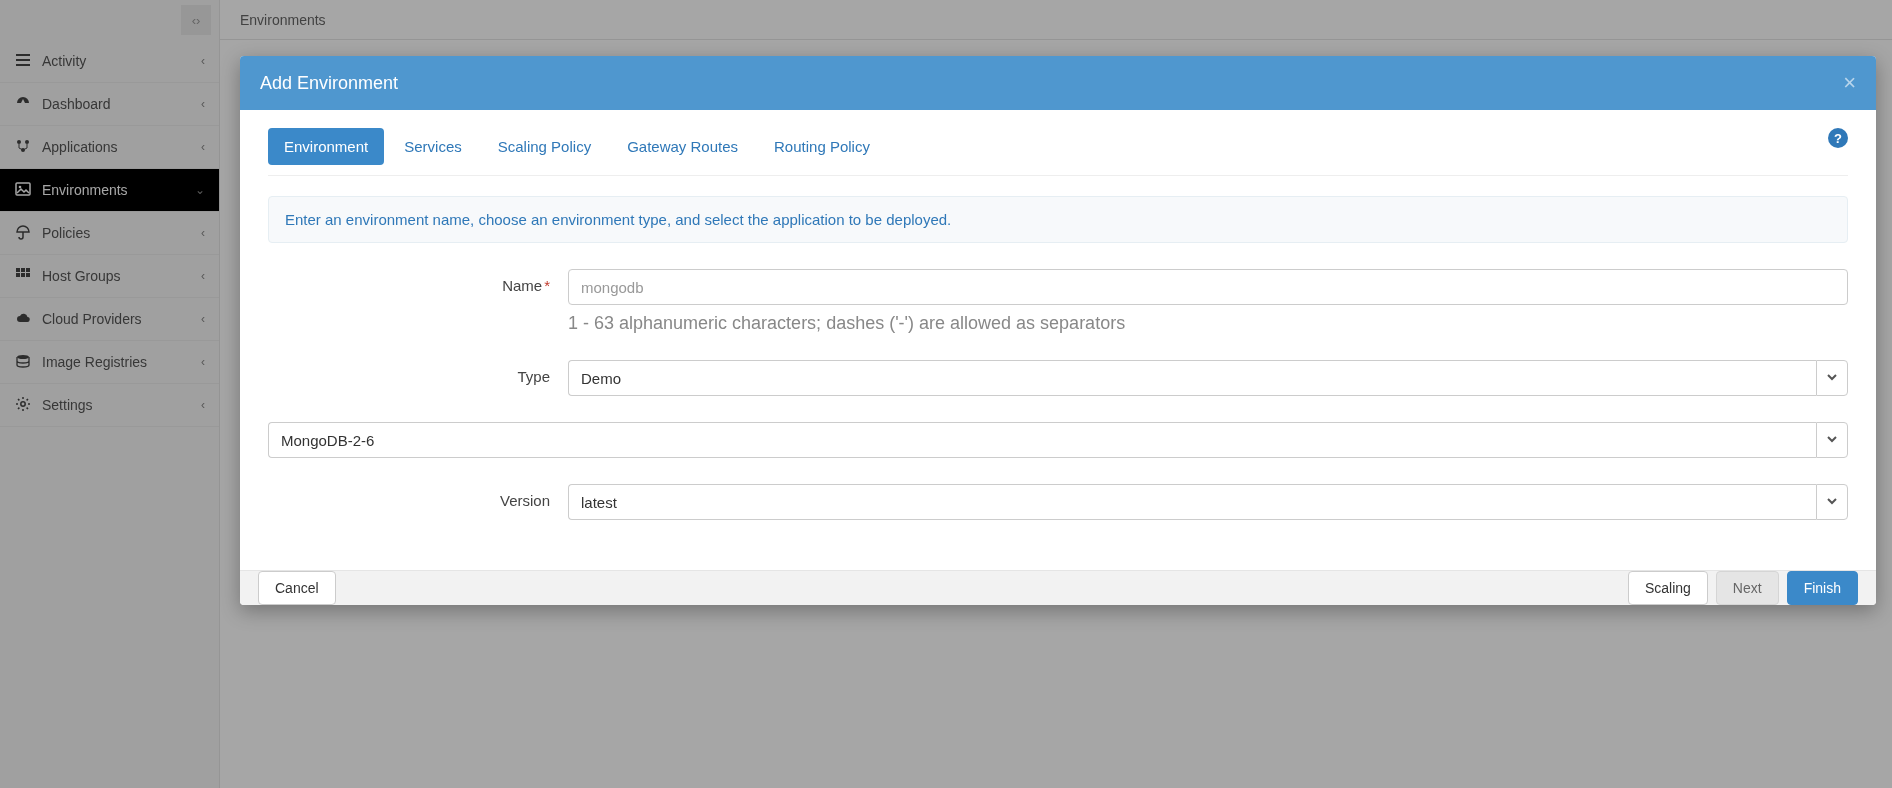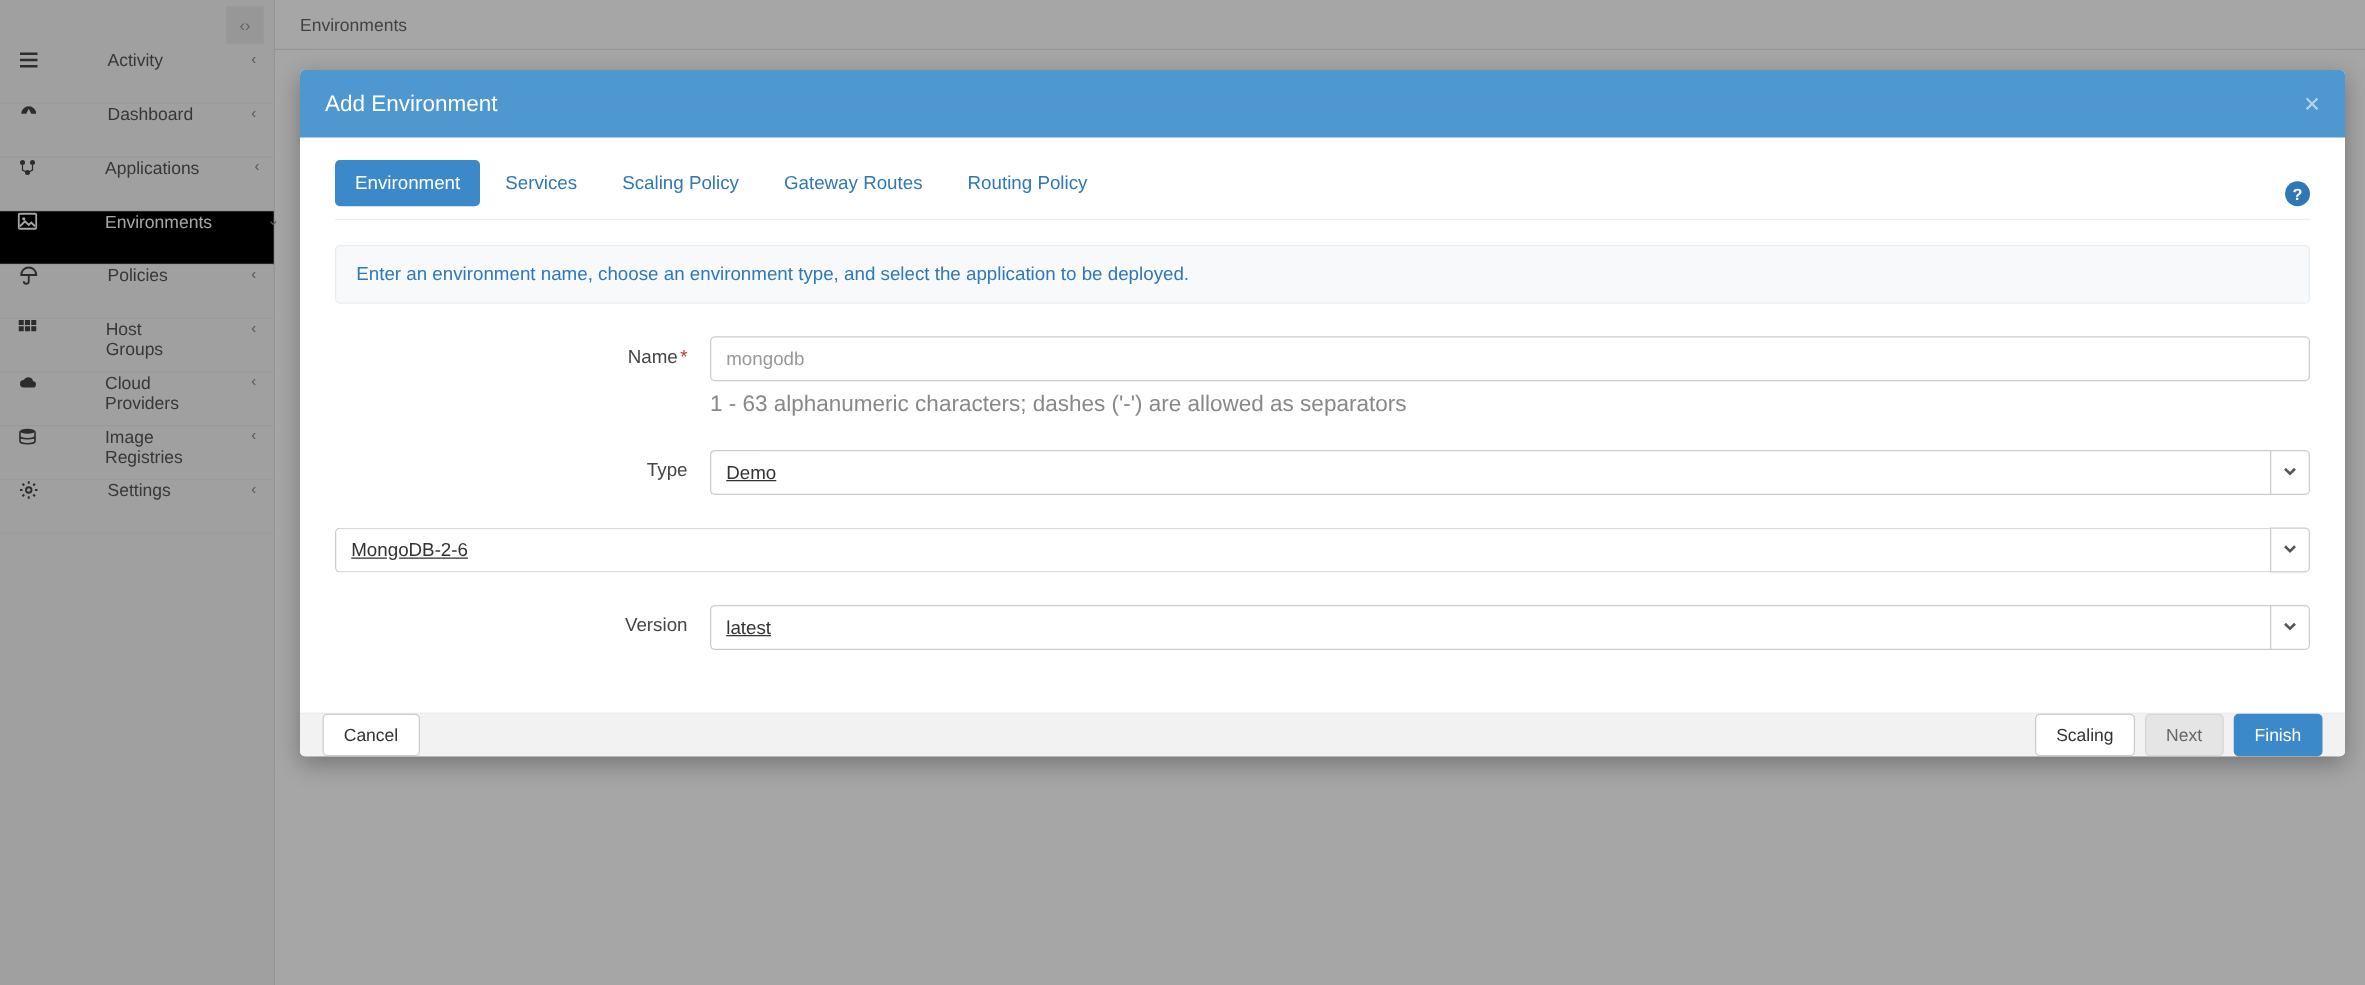--- a/index.html
+++ b/index.html
@@ -15,24 +15,24 @@
     height: 40px; display: flex; justify-content: flex-end; align-items: center;
     padding: 0 8px;
   }
   .nav-toggle {
     width: 30px; height: 30px; background: #e8e8e8;
     display: flex; align-items: center; justify-content: center;
     color: #999; font-size: 13px;
   }
   .nav-list { list-style: none; }
   .nav-item {
-    display: flex; 
+    display: flex; align-items: center;
     height: 43px; padding: 0 14px;
     border-bottom: 1px solid #ececec;
-    color: #555; cursor: pointer; position: relative; gap: 44px;
+    color: #555; cursor: pointer; position: relative;
   }
   .nav-item .icon { width: 18px; text-align: center; margin-right: 10px; color: #444; font-size: 14px; }
   .nav-item .chev { margin-left: auto; color: #888; font-size: 12px; }
   .nav-item.active { background: #000; color: #fff; }
   .nav-item.active .icon { color: #fff; }
 
   
   .page {
     position: absolute; top: 0; left: 220px; right: 0; height: 40px;
     border-bottom: 1px solid #e5e5e5; display: flex; align-items: center;
@@ -62,21 +62,21 @@
     margin-left: auto; color: rgba(255,255,255,0.6);
     font-size: 22px; cursor: pointer; line-height: 1;
   }
 
   .modal-body {
     padding: 18px 28px 40px 28px;
   }
 
   
   .tabs {
-    display: flex; align-items: flex-end;
+    display: flex; align-items: flex-start;
     border-bottom: 1px solid #eee; padding-bottom: 10px; margin-bottom: 20px;
   }
   .tab {
     padding: 10px 16px; color: #2f78b8; cursor: pointer; border-radius: 4px;
     font-size: 15px; margin-right: 4px;
   }
   .tab.active { background: #3b89c9; color: #fff; }
   .help-circle {
     margin-left: auto; width: 20px; height: 20px; border-radius: 50%;
     background: #2f78b8; color: #fff; display: flex; align-items: center; justify-content: center;
@@ -107,21 +107,21 @@
   .helper {
     color: #888; font-size: 18px; margin-top: 8px;
   }
 
   .select-wrap {
     display: flex; width: 100%;
   }
   .select-input {
     flex: 1; height: 36px; border: 1px solid #ccc; border-radius: 4px 0 0 4px;
     padding: 0 12px; font-size: 15px; color: #333;
-    display: flex; align-items: center; border-right: none; background: #fff; text-decoration: underline;
+    display: flex; align-items: center; border-right: none; background: #fff;
   }
   .select-btn {
     width: 32px; height: 36px; border: 1px solid #ccc; border-radius: 0 4px 4px 0;
     background: #fff; display: flex; align-items: center; justify-content: center;
     color: #555; cursor: pointer;
   }
 
   
   .modal-footer {
     background: #f2f2f2; border-top: 1px solid #e5e5e5;

